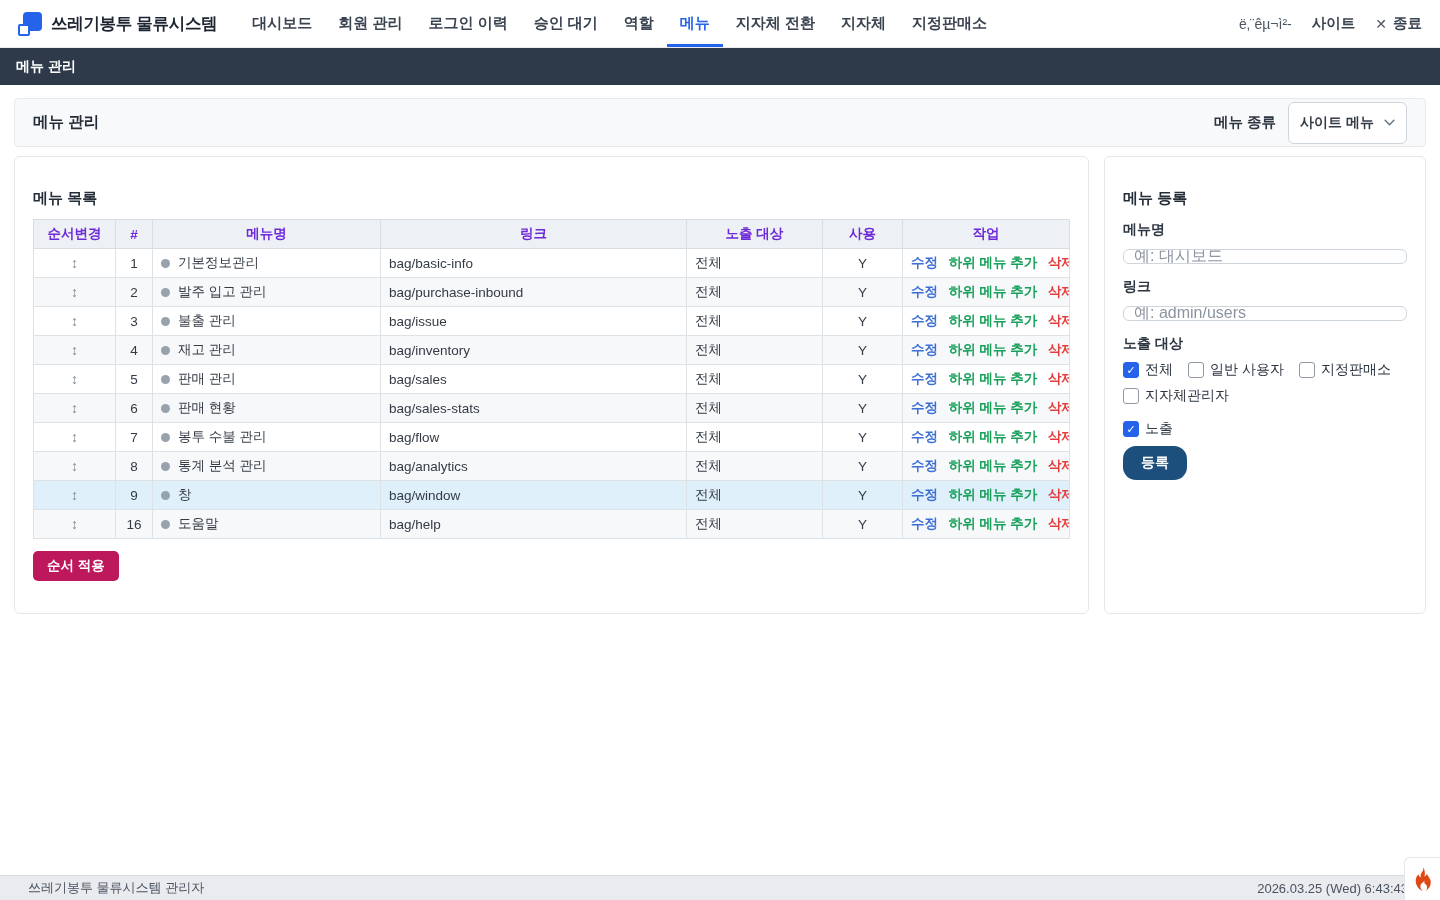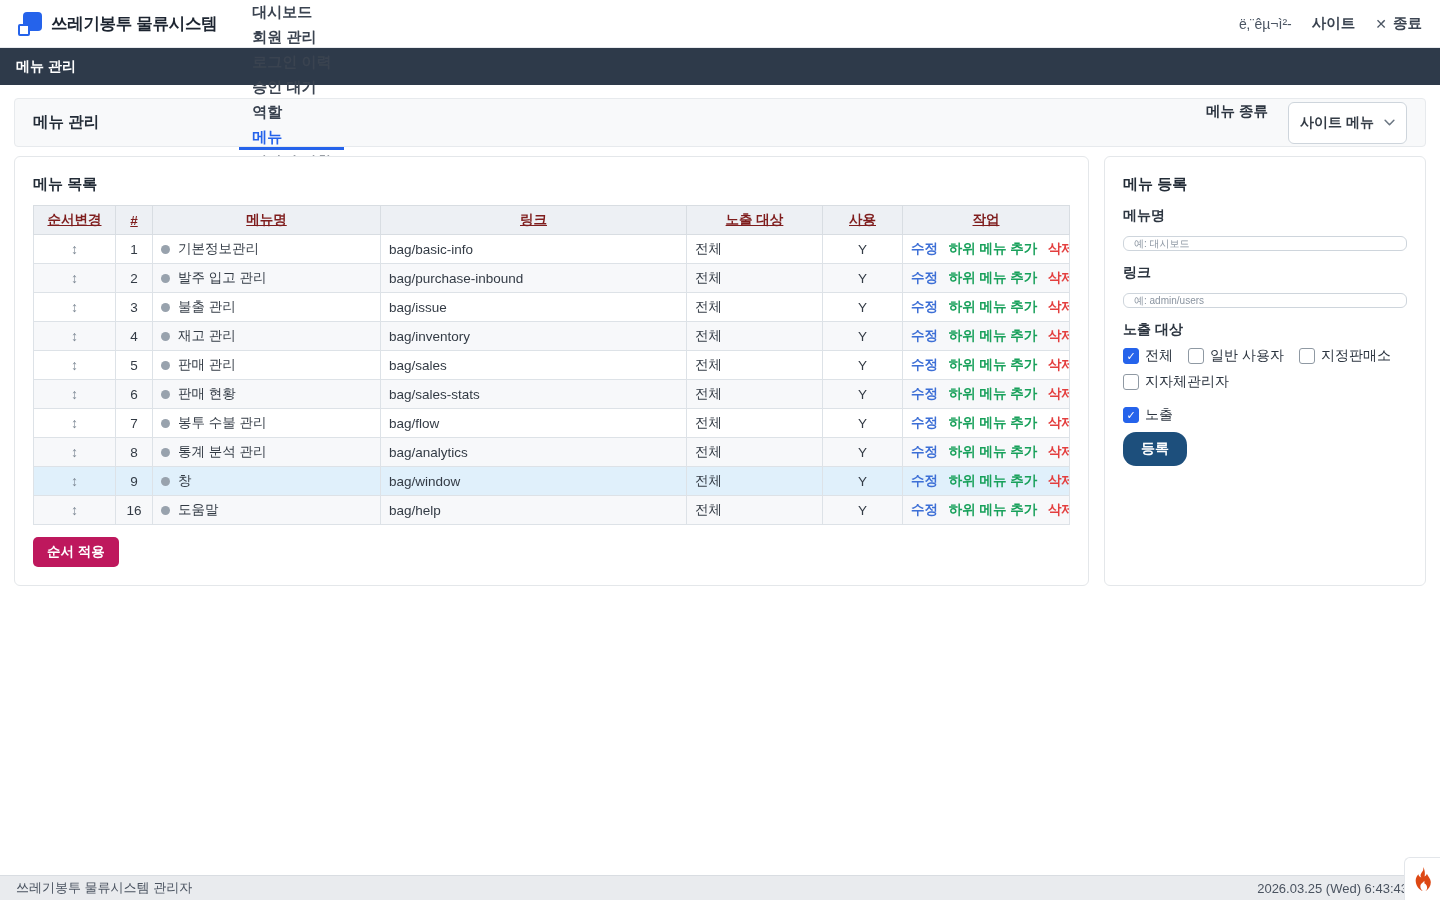--- a/index.html
+++ b/index.html
@@ -14,21 +14,21 @@
   .topbar {
     height:48px; background:#ffffff; border-bottom:1px solid #e8eaee;
     display:flex; align-items:stretch; justify-content:space-between; padding:0 18px;
   }
   .topbar-left { display:flex; align-items:stretch;text-align:center; }
   .brand { display:flex; align-items:center; gap:9px; margin-right:22px; }
   .logo { position:relative; width:24px; height:24px; }
   .logo .sq-big { position:absolute; top:0; right:0; width:19px; height:19px; background:#2563eb; border-radius:4px; }
   .logo .sq-small { position:absolute; left:0; bottom:0; width:12px; height:12px; background:#ffffff; border:2.5px solid #2563eb; border-radius:2px; }
   .brand-title { font-size:16.5px; font-weight:700; color:#1c2430; letter-spacing:-0.3px; }
-  .nav { display:flex; align-items:stretch;flex-direction:column; }
+  .nav { display:flex; align-items:stretch; }
   .nav-item {
     display:flex; align-items:center; padding:0 13px; font-size:15px; font-weight:600;
     color:#3a4350; cursor:pointer; border-bottom:3px solid transparent; padding-top:3px;
   }
   .nav-item.active { color:#2563eb; border-bottom-color:#2563eb; }
   .topbar-right { display:flex; align-items:center; gap:20px;text-align:right; }
   .user-label { font-size:14px; color:#4b5563; }
   .site-link { font-size:14.5px; color:#3a4350; font-weight:600; cursor:pointer; }
   .exit-link { display:flex; align-items:center; gap:6px; font-size:14.5px; color:#3a4350; font-weight:600; cursor:pointer; }
   .close-glyph { font-size:14px; color:#4b5563; }
@@ -38,41 +38,41 @@
     height:37px; background:#2e3a4a; color:#ffffff; display:flex; align-items:center;
     padding:0 16px; font-size:14px; font-weight:600;
   }
 
   
   .page-header {
     margin:13px 14px 0 14px; height:49px; background:#f8f9fa; border:1px solid #e7eaed;
     border-radius:4px; display:flex; align-items:center; justify-content:space-between; padding:0 18px;
   }
   .page-title { font-size:15.5px; font-weight:700; color:#232c37; }
-  .menu-type { display:flex; align-items:flex-start; gap:20px; }
+  .menu-type { display:flex; align-items:center; gap:12px; }
   .menu-type-label { font-size:14.5px; font-weight:700; color:#2c3540; }
   .select-box {
     min-width:117px; height:42px; background:#fff; border:1px solid #ced5dc; border-radius:6px;
     display:flex; align-items:center; justify-content:space-between; padding:0 11px; cursor:pointer;
   }
   .select-value { font-size:14px; font-weight:600; color:#333b45; margin-right:10px; }
   .chev { width:11px; height:7px; }
 
   
   .content { display:flex; align-items:stretch; gap:15px; margin:9px 14px 0 14px; }
-  .card { background:#fff; border:1px solid #e4e7ea; border-radius:6px; padding:18px 18px; }
+  .card { background:#fff; border:1px solid #e4e7ea; border-radius:6px; padding:32px 18px; }
   .card-title { font-size:15px; font-weight:700; color:#232c37; }
   .list-card { flex:1 1 auto; min-height:419px; }
   .form-card { width:322px; flex:0 0 322px; }
 
   
   .menu-table { width:100%; border-collapse:collapse; table-layout:fixed; margin-top:11px; }
   .menu-table th {
-    background:#edf0f4; border:1px solid #d8dde2; font-size:13.5px; font-weight:700; color:#7f1d1d;
-    height:29px; padding:4px 8px; text-align:center;text-decoration:underline;
+    background:#edf0f4; border:1px solid #d8dde2; font-size:13.5px; font-weight:700; color:#6d28d9;
+    height:29px; padding:4px 8px; text-align:center;
   }
   .menu-table td {
     border:1px solid #dde2e7; font-size:13.5px; color:#333b45; height:29px; padding:4px 8px;
     text-align:left; background:#fff; overflow:hidden; white-space:nowrap;
   }
   .menu-table tbody tr:nth-child(even) td { background:#f7f8fa; }
   .menu-table tbody tr.highlight td { background:#e0f0fb; }
   .c-center { text-align:center !important; }
   .drag { color:#7f8a96; font-size:14px; cursor:grab; }
   .dot { display:inline-block; width:9px; height:9px; border-radius:50%; background:#98a2ad; margin-right:8px; vertical-align:-0.5px; }
@@ -85,21 +85,21 @@
     margin-top:12px; background:#be185d; color:#fff; border:none; border-radius:5px;
     padding:6px 14px; font-size:13.5px; font-weight:600; cursor:pointer;
     font-family:inherit;
   }
 
   
   .form-title { font-size:15px; font-weight:700; color:#232c37; margin-bottom:6px; }
   .field-label { font-size:14px; font-weight:700; color:#2c3540; margin:13px 0 8px 0; }
   .text-input {
     width:100%; height:15px; border:1px solid #ced5dc; border-radius:6px; padding:0 10px;
-    font-size:10px; color:#333b45; font-family:inherit; background:#fff;
+    font-size:16px; color:#333b45; font-family:inherit; background:#fff;
   }
   .text-input::placeholder { color:#8a94a0; }
   .cb-group { display:flex; flex-wrap:wrap; column-gap:15px; row-gap:8px; margin-top:2px; }
   .cb { display:inline-flex; align-items:center; gap:6px; cursor:pointer; }
   .cb .box {
     width:16px; height:16px; border:1.5px solid #8f99a3; border-radius:3px; background:#fff;
     display:inline-flex; align-items:center; justify-content:center; flex:0 0 16px;
   }
   .cb.checked .box { background:#2563eb; border-color:#2563eb; }
   .cb.checked .box::after { content:"\2713"; color:#fff; font-size:11px; font-weight:700; line-height:1; }
@@ -107,21 +107,21 @@
   .visible-group { margin-top:15px; }
   .submit-btn {
     margin-top:8px; background:#1d4f7c; color:#fff; border:none; border-radius:13px;
     padding:8px 18px; font-size:14px; font-weight:600; cursor:pointer; font-family:inherit;
   }
 
   
   .footer {
     position:absolute; left:0; bottom:0; width:1440px; height:25px; background:#e9ebee;
     border-top:1px solid #d9dde2; display:flex; align-items:center; justify-content:space-between;
-    padding:0 16px 0 16px; font-size:13px; color:#4a5360;
+    padding:0 16px 0 28px; font-size:13px; color:#4a5360;
   }
   .footer-right { margin-right:16px; }
   .debug-fab {
     position:absolute; right:0; bottom:0; width:36px; height:43px; background:#ffffff;
     border:1px solid #e3e6ea; border-right:none; border-bottom:none; border-radius:6px 0 0 0;
     display:flex; align-items:center; justify-content:center; cursor:pointer; z-index:5;
   }
   .flame-svg { width:19px; height:24px; }
 </style>
 </head>

